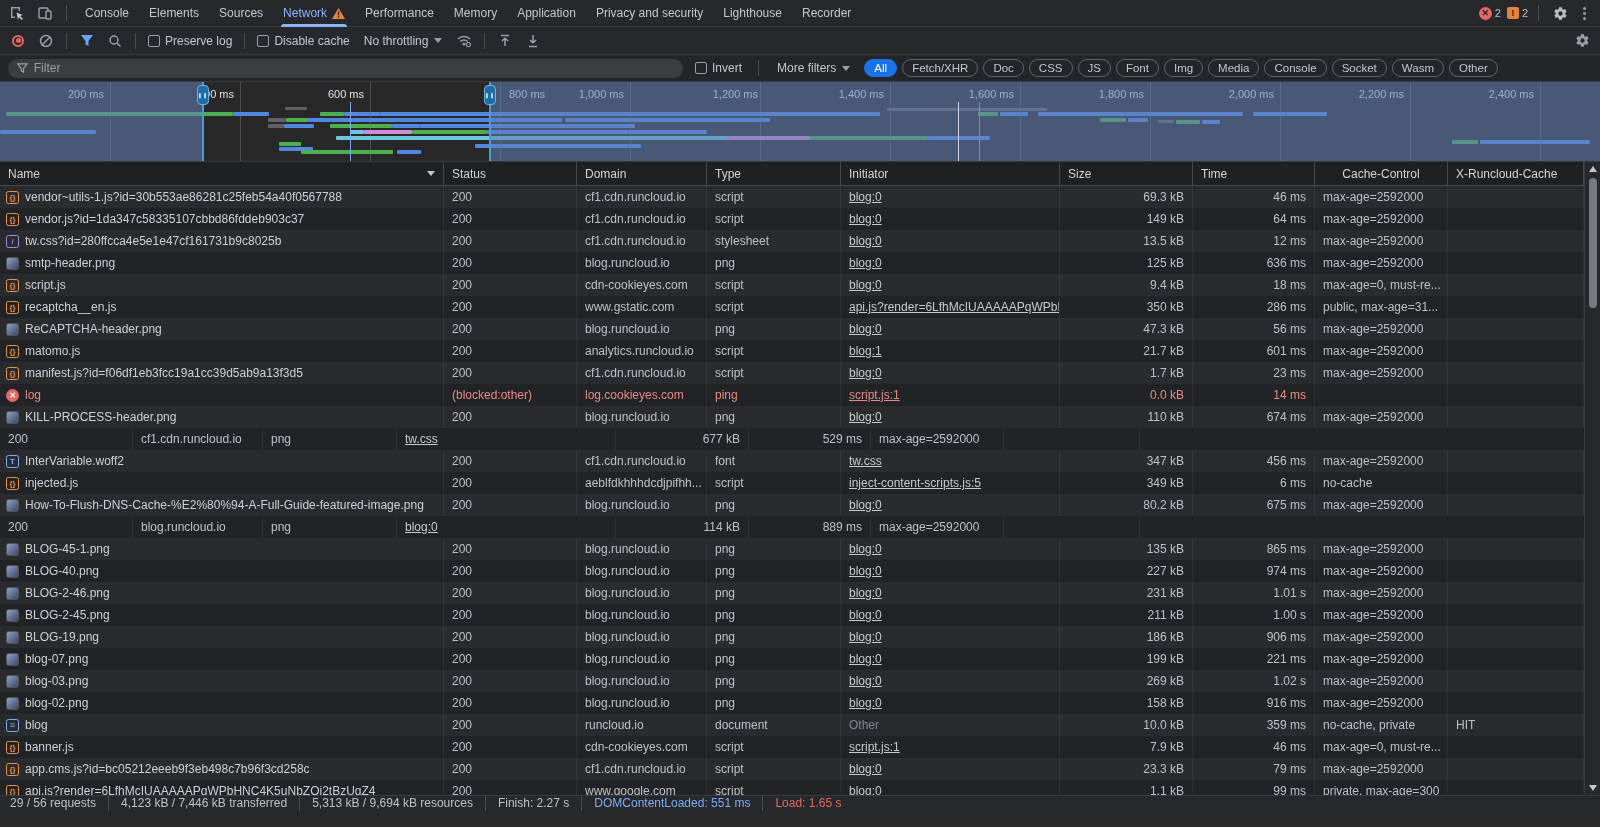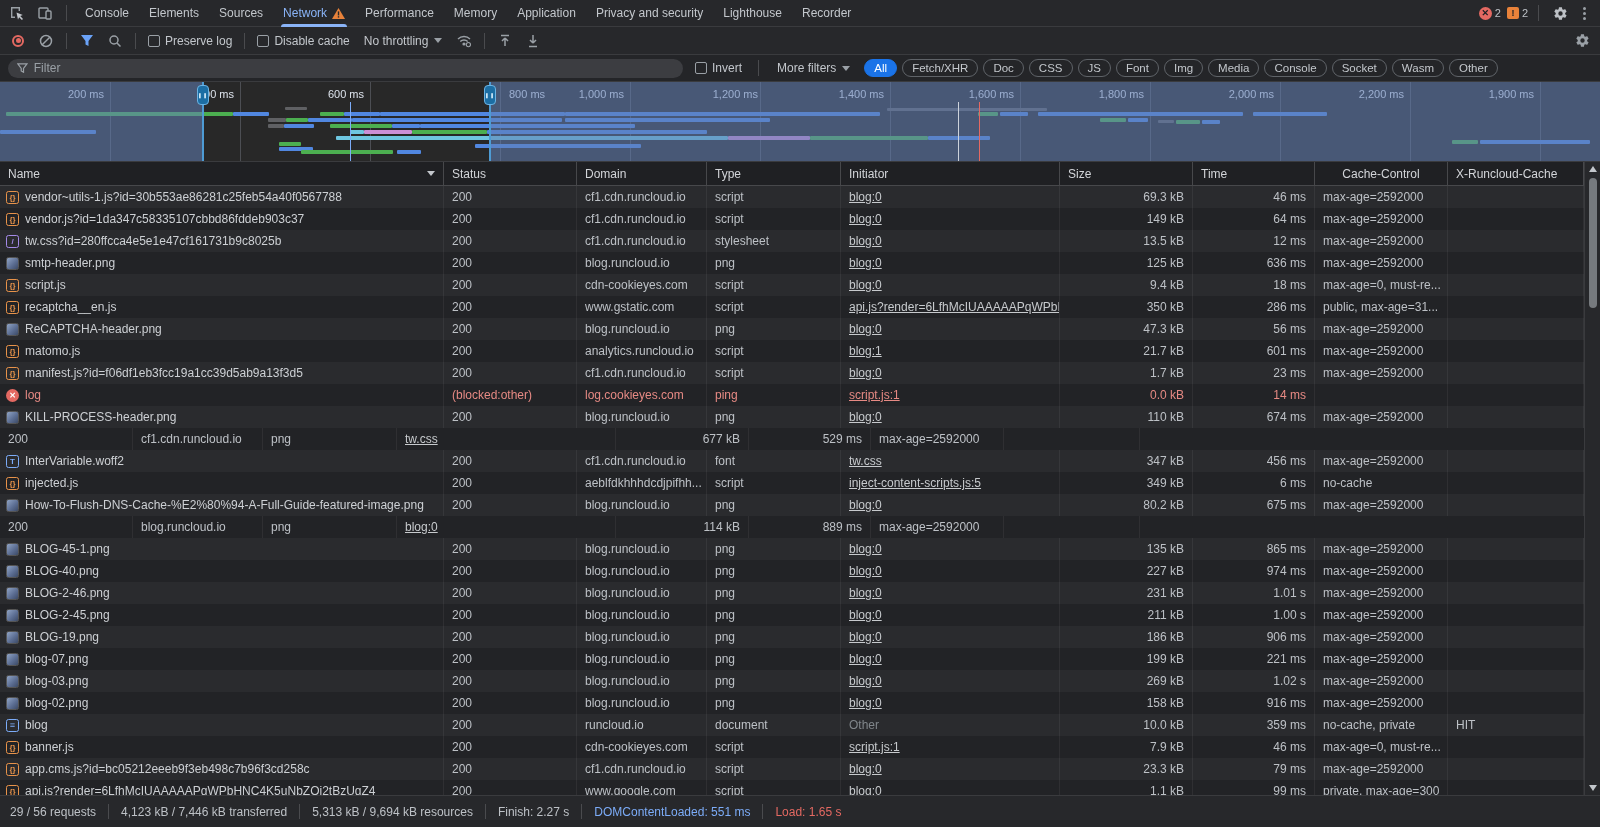--- a/index.html
+++ b/index.html
@@ -77,21 +77,21 @@
   .init-other { color:#80868b; }
   .row.blocked .cell, .row.blocked .link, .row.blocked .name-cell { color:#e78a84; }
   .scrollbar { position:absolute; top:0; right:0; bottom:0; width:16px; background:#27282b; border-left:1px solid #3a3b3e; display:flex; flex-direction:column; align-items:center; }
   .sb-arrow { flex:0 0 14px; display:flex; align-items:center; justify-content:center; }
   .sb-up { width:0;height:0;border-left:4px solid transparent;border-right:4px solid transparent;border-bottom:6px solid #c3c7cc; }
   .sb-dn { width:0;height:0;border-left:4px solid transparent;border-right:4px solid transparent;border-top:6px solid #c3c7cc; }
   .sb-track { flex:1; width:100%; position:relative; }
   .sb-thumb { position:absolute; top:2px; left:4px; width:8px; height:130px; border-radius:4px; background:#767a7e; }
 
   
-  .statusbar { height:32px; flex:0 0 32px; display:flex; align-items:center; background:#27282b; border-top:1px solid #3a3b3e; padding:0 10px; font-size:12px; color:#bdc1c6; }
+  .statusbar { height:32px; flex:0 0 32px; display:flex; background:#27282b; border-top:1px solid #3a3b3e; padding:0 10px; font-size:12px; color:#bdc1c6; }
   .sb-item { padding:0 12px; white-space:nowrap; }
   .sb-item:first-child { padding-left:0; }
   .sb-sep { width:1px; height:15px; background:#4a4b4e; }
   .sb-blue { color:#7cacf8; } .sb-red { color:#e46962; }
   svg { display:block; }
 </style>
 </head>
 <body>
 
 <div class="devtools">
@@ -290,21 +290,21 @@
       <span class="ov-tick" style="right: 716px;">1,400 ms</span>
       <div class="ov-grid" style="left: 1020px;"></div>
       <span class="ov-tick" style="right: 586px;">1,600 ms</span>
       <div class="ov-grid" style="left: 1150px;"></div>
       <span class="ov-tick" style="right: 456px;">1,800 ms</span>
       <div class="ov-grid" style="left: 1280px;"></div>
       <span class="ov-tick" style="right: 326px;">2,000 ms</span>
       <div class="ov-grid" style="left: 1410px;"></div>
       <span class="ov-tick" style="right: 196px;">2,200 ms</span>
       <div class="ov-grid" style="left: 1540px;"></div>
-      <span class="ov-tick" style="right: 66px;">1,900 ms</span>
+      <span class="ov-tick" style="right: 66px;">2,400 ms</span>
       <div class="ov-bar c-green" style="left: 6px; top: 30px; width: 227px; height: 4px;"></div>
       <div class="ov-bar c-blue" style="left: 233px; top: 30px; width: 36px; height: 4px;"></div>
       <div class="ov-bar c-gray" style="left: 285px; top: 25px; width: 22px; height: 3px;"></div>
       <div class="ov-bar c-green" style="left: 320px; top: 30px; width: 24px; height: 4px;"></div>
       <div class="ov-bar c-blue" style="left: 344px; top: 30px; width: 36px; height: 4px;"></div>
       <div class="ov-bar c-blue" style="left: 380px; top: 30px; width: 185px; height: 4px;"></div>
       <div class="ov-bar c-blue" style="left: 565px; top: 30px; width: 315px; height: 4px;"></div>
       <div class="ov-bar c-gray" style="left: 887px; top: 26px; width: 160px; height: 3px;"></div>
       <div class="ov-bar c-green" style="left: 978px; top: 30px; width: 20px; height: 4px;"></div>
       <div class="ov-bar c-blue" style="left: 1000px; top: 30px; width: 28px; height: 4px;"></div>

